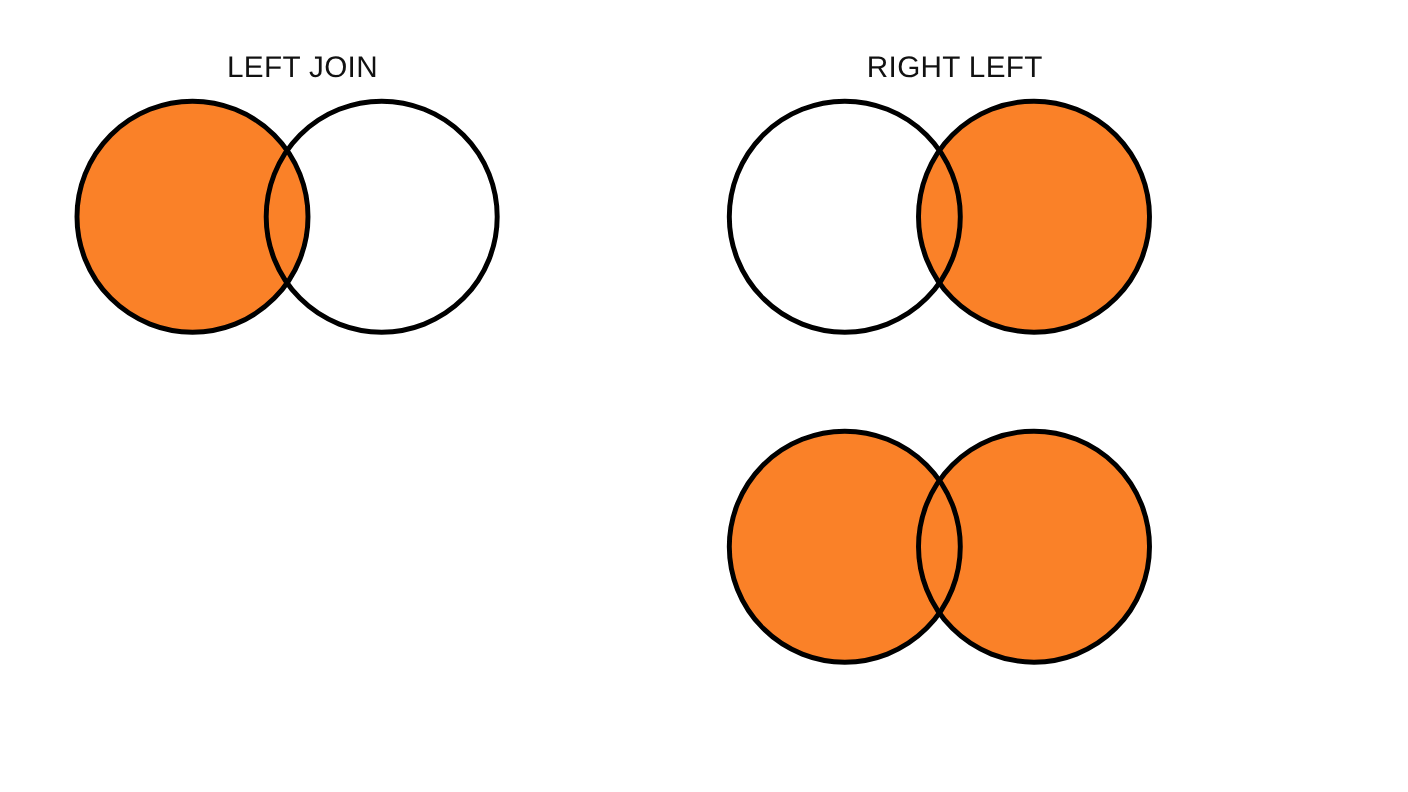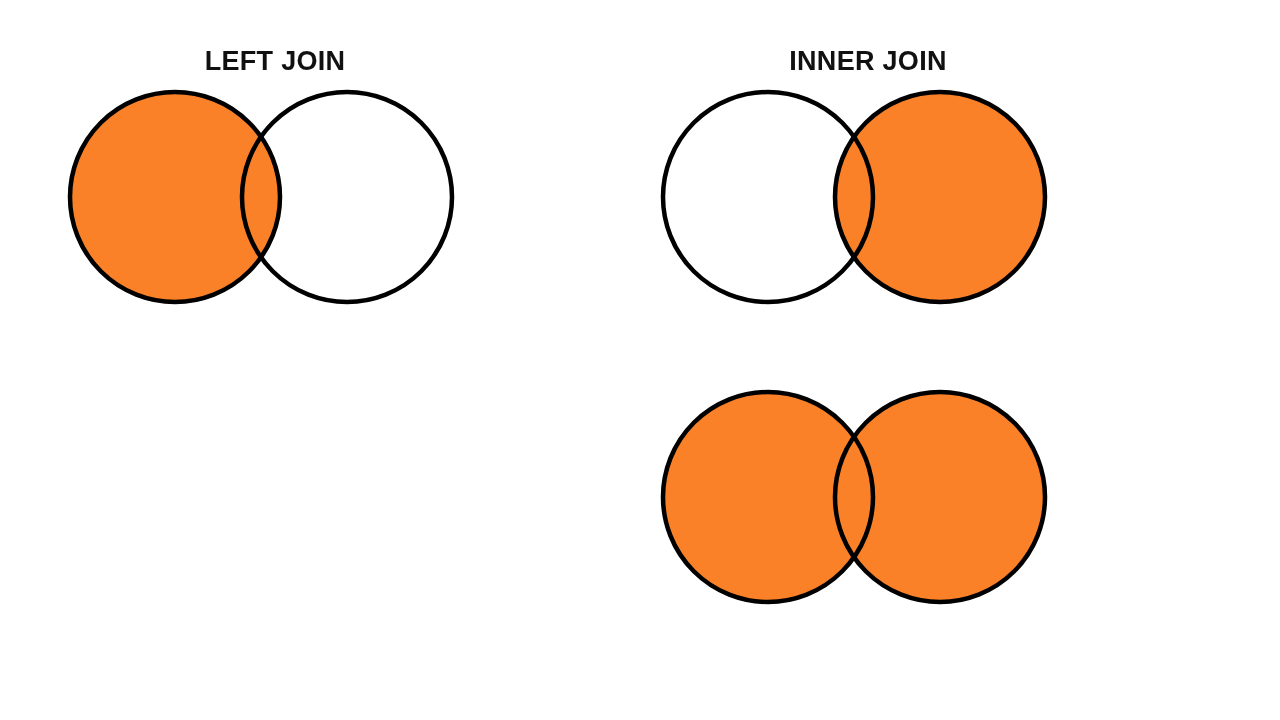--- a/index.html
+++ b/index.html
@@ -27,21 +27,21 @@
     height: 300px;
   }
   .panel-title {
     position: absolute;
     top: 0;
     left: 0;
     width: 100%;
     text-align: center;
     font-family: "Liberation Sans", sans-serif;
     font-size: 27px;
-    font-weight: 700;
+    font-weight: 400;
     line-height: 32px;
     letter-spacing: 0.3px;
     color: #111111;
     white-space: nowrap;
   }
   .venn {
     position: absolute;
     top: 42px;
     left: 0;
   }
@@ -75,21 +75,21 @@
       <g clip-path="url(#clip-lj-left)">
         <circle cx="282" cy="110" r="105" fill="#FA8128"></circle>
       </g>
 
       <circle cx="110" cy="110" r="105" fill="none" stroke="#000000" stroke-width="4.5"></circle>
       <circle cx="282" cy="110" r="105" fill="none" stroke="#000000" stroke-width="4.5"></circle>
     </svg>
   </div>
 
   <div class="panel" id="panel-right-join">
-    <div class="panel-title">INNER JOIN</div>
+    <div class="panel-title">RIGHT LEFT</div>
     <svg class="venn" width="400" height="230" viewBox="0 0 400 230">
       <defs>
         <clipPath id="clip-rj-left">
             <circle cx="110" cy="110" r="105"></circle>
           </clipPath>
       </defs>
 
       <circle cx="110" cy="110" r="105" fill="#FFFFFF"></circle>
 
       <circle cx="282" cy="110" r="105" fill="#FA8128"></circle>

